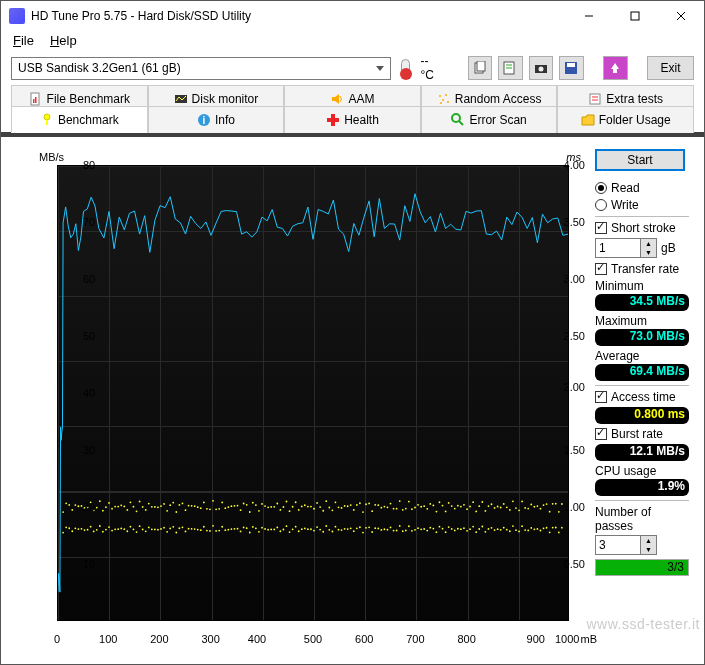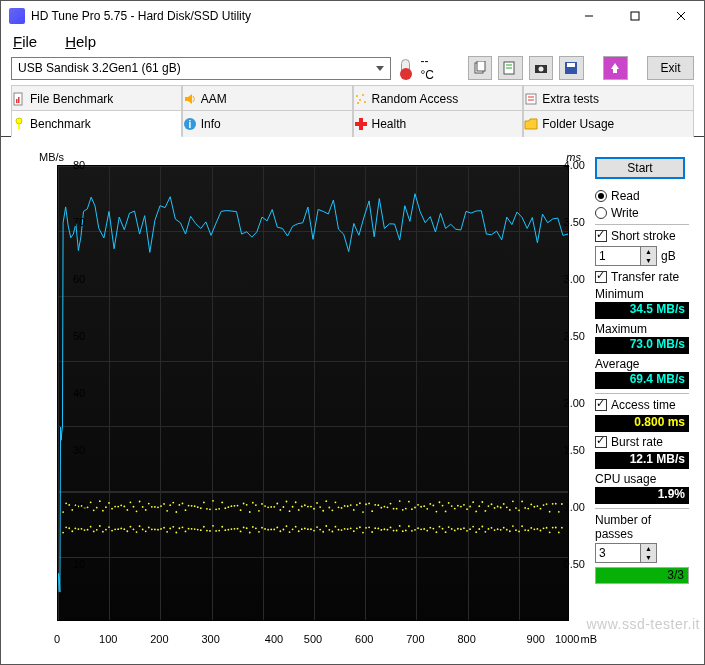--- a/index.html
+++ b/index.html
@@ -10,73 +10,73 @@
     width: 705px;
     height: 665px;
     overflow: hidden;
   }
   .window { width: 705px; height: 665px; background: #fff; border: 1px solid #555; position: relative; }
   .titlebar { height: 30px; background: #fff; display: flex; align-items: center; padding: 0 0 0 8px; }
   .titlebar .icon { width: 16px; height: 16px; background: linear-gradient(135deg,#66e,#4a4aff); border-radius:2px; margin-right:6px; }
   .titlebar .title { flex:1; font-size:12px; color:#000; }
   .titlebar .winbtns { display:flex; }
   .titlebar .wbtn { width:46px; height:30px; display:flex; align-items:center; justify-content:center; color:#000; }
-  .menubar { height:20px; padding:0 8px; display:flex; gap:20px; align-items:center; font-size:15px; }
+  .menubar { height:20px; padding:0 8px; display:flex; gap:8px; font-size:13px; }
   .menubar span { padding:2px 4px; }
   .menubar span u { text-decoration:underline; }
   .toolbar { height:34px; padding:4px 10px; display:flex; align-items:center; gap:6px; }
   .drive-select { flex:0 0 380px; height:23px; border:1px solid #7a7a7a; background:#fff; padding:0 20px 0 6px; position:relative; font-size:12px; display:flex; align-items:center; }
   .drive-select::after { content:""; position:absolute; right:6px; top:8px; border-left:4px solid transparent; border-right:4px solid transparent; border-top:5px solid #555; }
   .therm-icon { width:10px; height:18px; background:linear-gradient(to bottom,#eee 60%,#d33 60%); border:1px solid #999; border-radius:5px; position:relative; margin-left:4px; }
   .therm-icon::after { content:""; position:absolute; bottom:-4px; left:-2px; width:12px; height:12px; background:#d33; border-radius:50%; }
   .temp-label { font-size:12px; margin:0 12px 0 4px; }
   .flexspacer { flex:1; }
   .tbtn { width:26px; height:24px; border:1px solid #adadad; background:#e1e1e1; display:flex; align-items:center; justify-content:center; }
   .tbtn.exit { width:50px; font-size:12px; }
   .mini-icon { width:14px; height:14px; }
   
-  .tabrow { display:flex; border-bottom:1px solid #404040; padding:0 10px; height:26px; align-items:flex-end; gap:0; }
+  .tabrow { display:flex; border-bottom:5px solid #404040; padding:0 10px; height:26px; align-items:flex-end; gap:0; }
   .tabrow.top { border-bottom:none; }
-  .tab { flex:1; height:27px; border:1px solid #ccc; border-bottom:none; background:#f3f3f3; display:flex; align-items:center; justify-content:flex-start; gap:4px; font-size:12px; position:relative; top:1px; }
+  .tab { flex:1; height:27px; border:1px solid #ccc; border-bottom:none; background:#f3f3f3; display:flex; align-items:center; justify-content:center; gap:4px; font-size:12px; position:relative; top:1px; }
   .tab.active { background:#fff; border-bottom:1px solid #fff; z-index:2; }
   .tab .ticon { width:14px; height:14px; flex-shrink:0; }
   
   .content { position:absolute; top:144px; left:8px; right:8px; bottom:8px; background:#fff; }
   
   .chartbox { position:absolute; left:12px; top:6px; width:560px; height:500px; }
   .ylabel-left { position:absolute; left:18px; top:0; font-size:11px; }
   .ylabel-right { position:absolute; right:0; top:0; font-size:11px;font-style:italic; }
   .plot {
     position:absolute; left:36px; top:14px; width:512px; height:456px;
     background:
       repeating-linear-gradient(to right, #2a2a2a 0, #2a2a2a 1px, transparent 1px, transparent 51.2px),
       repeating-linear-gradient(to bottom, #2a2a2a 0, #2a2a2a 1px, transparent 1px, transparent 65.1px),
       linear-gradient(to bottom, #171717, #050505);
     border:1px solid #000;
   }
-  .ltick { position:absolute; left:4px; font-size:11px; transform:translateY(-50%);padding-left:48px; }
+  .ltick { position:absolute; left:14px; font-size:11px; transform:translateY(-50%);padding-left:48px; }
   .rtick { position:absolute; right:-4px; font-size:11px; transform:translateY(-50%); text-align:right; width:28px; }
   .btick { position:absolute; bottom:6px; font-size:11px; transform:translateX(-50%); }
   .xunit { position:absolute; right:-16px; bottom:6px; font-size:11px; }
   
-  .side { position:absolute; left:586px; top:12px; width:94px; }
+  .side { position:absolute; left:586px; top:4px; width:94px; }
   .startbtn { width:90px; height:22px; border:2px solid #0078d7; background:#e1e1e1; font-size:12px; display:flex; align-items:center; justify-content:center; margin-bottom:10px; }
   .radio-row, .check-row { display:flex; align-items:center; gap:4px; font-size:12px; margin:3px 0; }
   .radio { width:12px; height:12px; border:1px solid #333; border-radius:50%; position:relative; }
   .radio.checked::after { content:""; position:absolute; left:2px; top:2px; width:6px; height:6px; background:#000; border-radius:50%; }
   .check { width:12px; height:12px; border:1px solid #333; position:relative; background:#fff; }
   .check.checked::after { content:"✓"; position:absolute; left:0; top:-3px; font-size:11px; color:#000; }
   .spin { display:flex; align-items:center; margin:2px 0 4px; }
   .spin input { width:46px; height:20px; border:1px solid #7a7a7a; font-size:12px; padding:0 3px; }
   .spin .spinbtns { width:16px; height:20px; border:1px solid #7a7a7a; border-left:none; display:flex; flex-direction:column; }
   .spin .sb { flex:1; background:#e1e1e1; display:flex; align-items:center; justify-content:center; font-size:7px; }
   .spin .unit { font-size:12px; margin-left:4px; }
   .hr { border-top:1px solid #bbb; margin:4px 0; }
   .stat-label { font-size:12px; margin-top:2px; }
-  .stat-val { height:17px; background:#000; color:#00ffe0; font-weight:bold; font-size:12px; text-align:right; padding:0 4px; margin:1px 0 3px; }
+  .stat-val { height:17px; background:#000; color:#00ffe0; font-weight:bold; font-size:12px; text-align:right; padding:0 4px; margin:1px 0 3px;border-radius:6px; }
   .stat-val.yellow { color:#ffff00; }
   .stat-val.white { color:#fff; }
   .progress { height:17px; background:#ddd; border:1px solid #aaa; position:relative; margin-top:2px; overflow:hidden; }
   .progress .fill { position:absolute; left:0; top:0; height:100%; width:100%; background:#06b006; }
   .progress .ptxt { position:absolute; right:4px; top:0; font-size:12px; line-height:15px; color:#000; }
   .watermark { position:absolute; right:-4px; bottom:24px; font-size:14px; color:#ccc; font-family:Arial; letter-spacing:0.5px; z-index:20; }
   svg.line { position:absolute; left:0; top:0; width:100%; height:100%; pointer-events:none; }
 </style>
 </head>
 <body>
@@ -158,20 +158,27 @@
     <div class="tab">
         <svg class="ticon" viewBox="0 0 14 14">
           <rect x="2" y="1" width="8" height="12" fill="#fff" stroke="#888"></rect>
           <rect x="4" y="7" width="1.5" height="4" fill="#e33"></rect>
           <rect x="6" y="5" width="1.5" height="6" fill="#e33"></rect>
         </svg>
         <span>File Benchmark</span>
       </div>
     <div class="tab">
         <svg class="ticon" viewBox="0 0 14 14">
+          <rect x="1" y="3" width="12" height="8" fill="#333"></rect>
+          <polyline points="2,9 5,5 8,8 12,4" fill="none" stroke="#ff3" stroke-width="1"></polyline>
+        </svg>
+        <span>Disk monitor</span>
+      </div>
+    <div class="tab">
+        <svg class="ticon" viewBox="0 0 14 14">
           <path d="M2 5 L5 5 L9 2 L9 12 L5 9 L2 9 Z" fill="#fa0"></path>
           <path d="M10 4 Q13 7 10 10" fill="none" stroke="#fa0"></path>
         </svg>
         <span>AAM</span>
       </div>
     <div class="tab">
         <svg class="ticon" viewBox="0 0 14 14">
           <circle cx="3" cy="4" r="1" fill="#fa0"></circle>
           <circle cx="9" cy="3" r="1" fill="#fa0"></circle>
           <circle cx="6" cy="8" r="1" fill="#fa0"></circle>
@@ -204,20 +211,27 @@
           <text x="7" y="11" font-size="10" fill="#fff" text-anchor="middle" font-weight="bold">i</text>
         </svg>
         <span>Info</span>
       </div>
     <div class="tab">
         <svg class="ticon" viewBox="0 0 14 14">
           <rect x="5" y="1" width="4" height="12" fill="#e22"></rect>
           <rect x="1" y="5" width="12" height="4" fill="#e22"></rect>
         </svg>
         <span>Health</span>
+      </div>
+    <div class="tab">
+        <svg class="ticon" viewBox="0 0 14 14">
+          <circle cx="5" cy="5" r="4" fill="none" stroke="#2a2" stroke-width="2"></circle>
+          <line x1="8" y1="8" x2="12" y2="12" stroke="#2a2" stroke-width="2"></line>
+        </svg>
+        <span>Error Scan</span>
       </div>
     <div class="tab">
         <svg class="ticon" viewBox="0 0 14 14">
           <path d="M1 4 L5 4 L6 2 L13 2 L13 12 L1 12 Z" fill="#fc3" stroke="#c90"></path>
         </svg>
         <span>Folder Usage</span>
       </div>
   </div>
 
   <div class="content">
@@ -563,30 +577,30 @@
         <span class="ltick" style="top: 356px;">20</span>
         <span class="ltick" style="top: 299px;">30</span>
         <span class="ltick" style="top: 242px;">40</span>
         <span class="ltick" style="top: 185px;">50</span>
         <span class="ltick" style="top: 128px;">60</span>
         <span class="ltick" style="top: 71px;">70</span>
         <span class="ltick" style="top: 14px;">80</span>
         <span class="rtick" style="top: 413px;">0.50</span>
         <span class="rtick" style="top: 356px;">1.00</span>
         <span class="rtick" style="top: 299px;">1.50</span>
-        <span class="rtick" style="top: 252px;">2.00</span>
+        <span class="rtick" style="top: 236px;">2.00</span>
         <span class="rtick" style="top: 185px;">2.50</span>
         <span class="rtick" style="top: 128px;">3.00</span>
         <span class="rtick" style="top: 71px;">3.50</span>
         <span class="rtick" style="top: 14px;">4.00</span>
         <span class="btick" style="left: 36px;">0</span>
         <span class="btick" style="left: 87.2px;">100</span>
         <span class="btick" style="left: 138.4px;">200</span>
         <span class="btick" style="left: 189.6px;">300</span>
-        <span class="btick" style="left: 253px;">400</span>
+        <span class="btick" style="left: 236px;">400</span>
         <span class="btick" style="left: 292px;">500</span>
         <span class="btick" style="left: 343.2px;">600</span>
         <span class="btick" style="left: 394.4px;">700</span>
         <span class="btick" style="left: 445.6px;">800</span>
         <span class="btick" style="left: 496.8px; padding-left: 36px;">900</span>
         <span class="btick" style="left: 534px; transform: none;">1000</span>
       </div>
 
     <div class="side">
       <div class="startbtn">Start</div>

